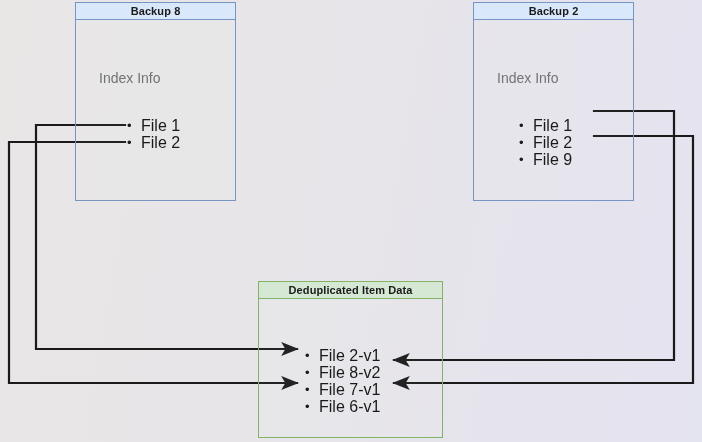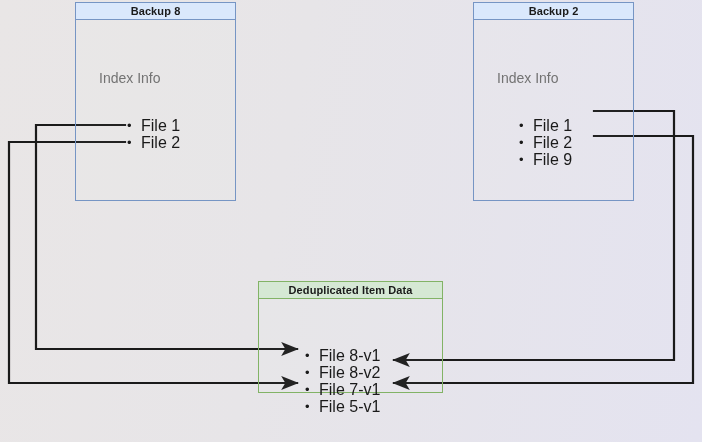--- a/index.html
+++ b/index.html
@@ -93,21 +93,21 @@
     position: absolute;
     left: 0;
     top: 0;
     font-size: 13px;
     line-height: 17px;
     color: #1a1a1a;
   }
   
   #backup1 { left: 75px;  top: 2px;   width: 161px; height: 199px; }
   #backup2 { left: 473px; top: 2px;   width: 161px; height: 199px; }
-  #dedup   { left: 258px; top: 281px; width: 185px; height: 112px; }
+  #dedup   { left: 258px; top: 281px; width: 185px; height: 157px; }
 
   #backup1 .index-label { left: 23px;  top: 50px; }
   #backup2 .index-label { left: 23px;  top: 50px; }
 
   #backup1 .file-list { left: 51px; top: 97px; }
   #backup2 .file-list { left: 45px; top: 97px; }
   #dedup   .file-list { left: 46px; top: 48px; }
 </style>
 </head>
 <body>
@@ -150,21 +150,21 @@
         <li>File 2</li>
         <li>File 9</li>
       </ul>
     </div>
   </div>
 
   <div class="node node-green" id="dedup">
     <div class="node-header">Deduplicated Item Data</div>
     <div class="node-body">
       <ul class="file-list">
-        <li>File 8-v1</li>
+        <li>File 2-v1</li>
         <li>File 8-v2</li>
         <li>File 7-v1</li>
-        <li>File 5-v1</li>
+        <li>File 6-v1</li>
       </ul>
     </div>
   </div>
 
 </div>
 
 </body></html>

